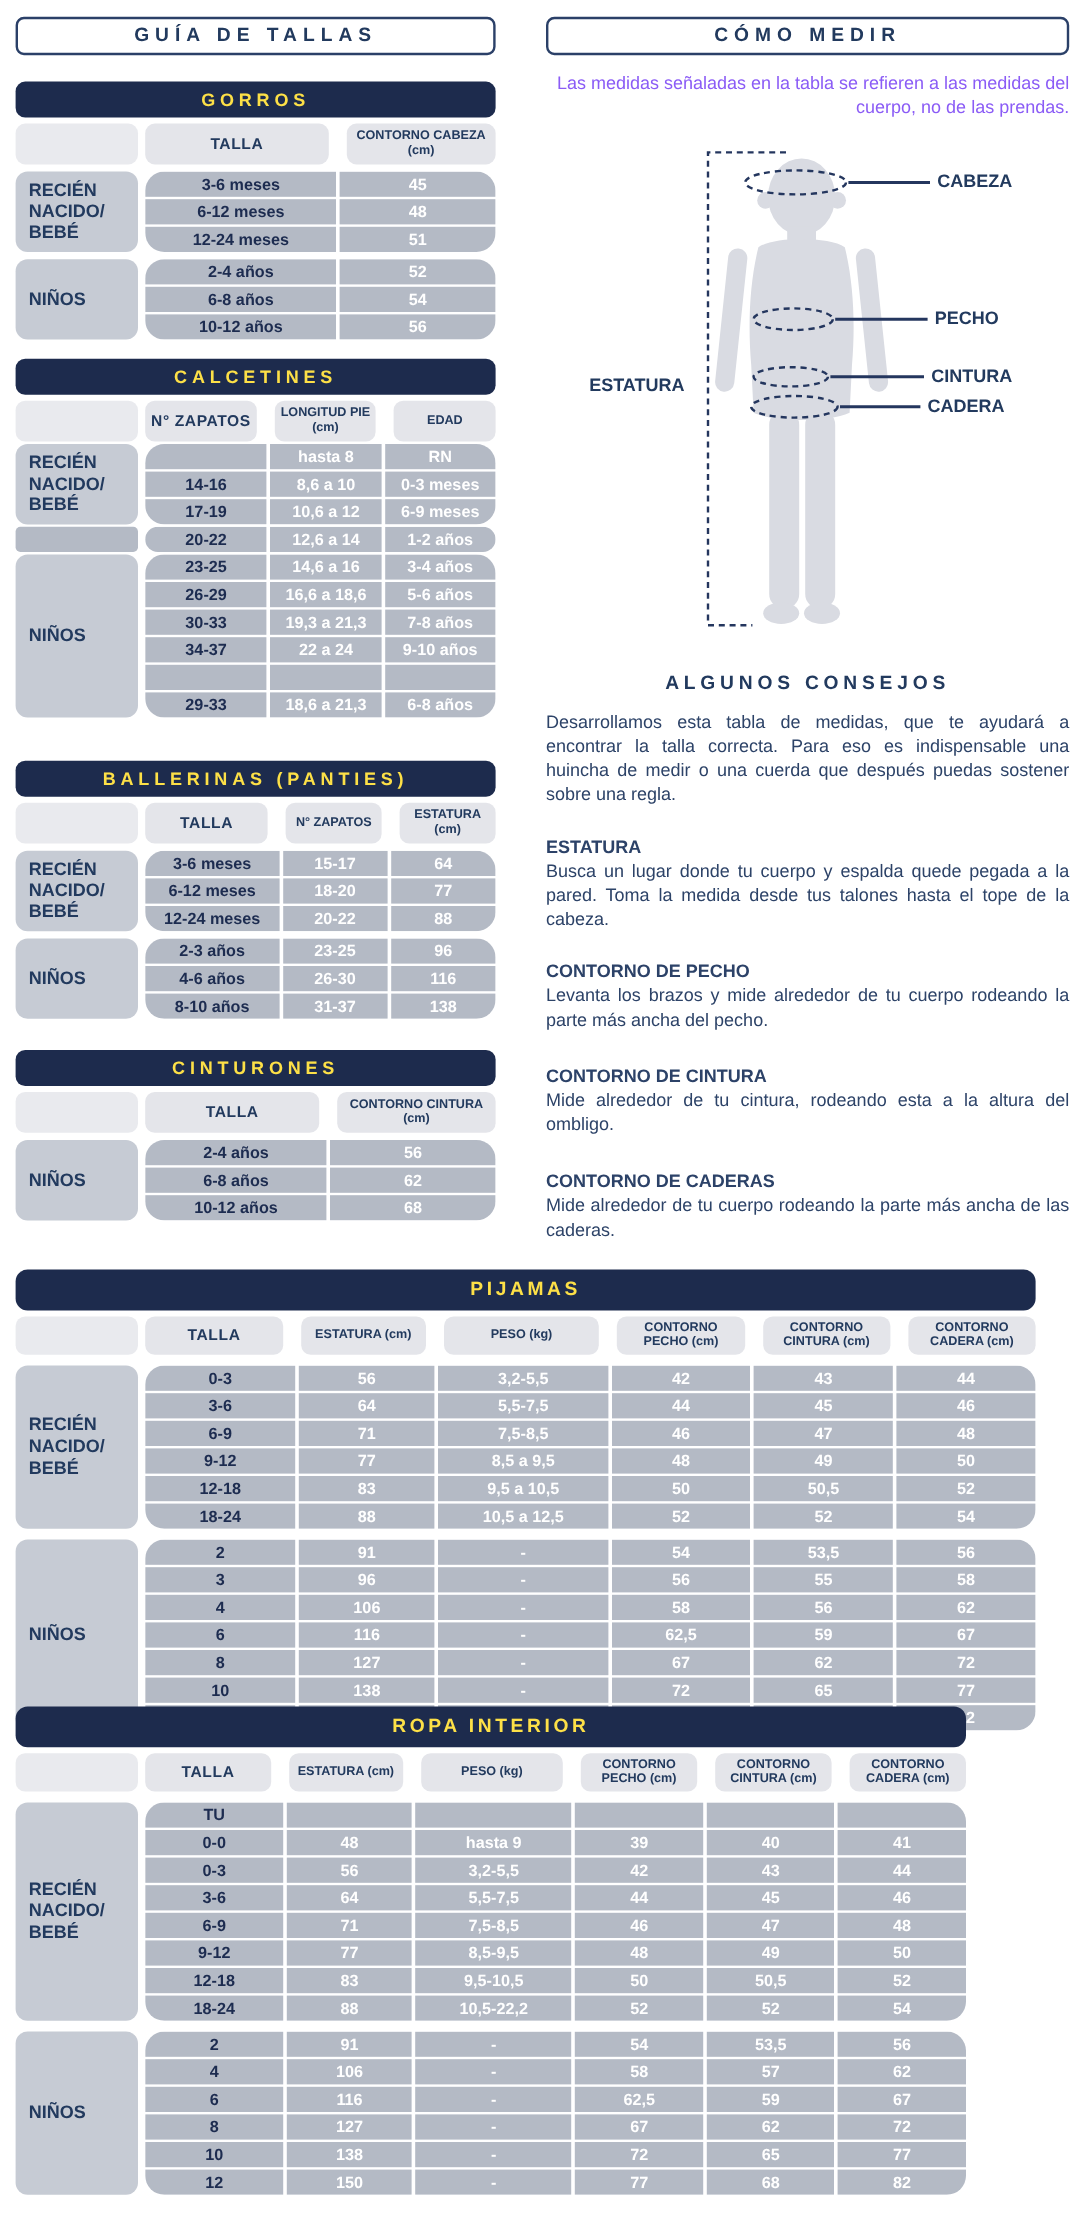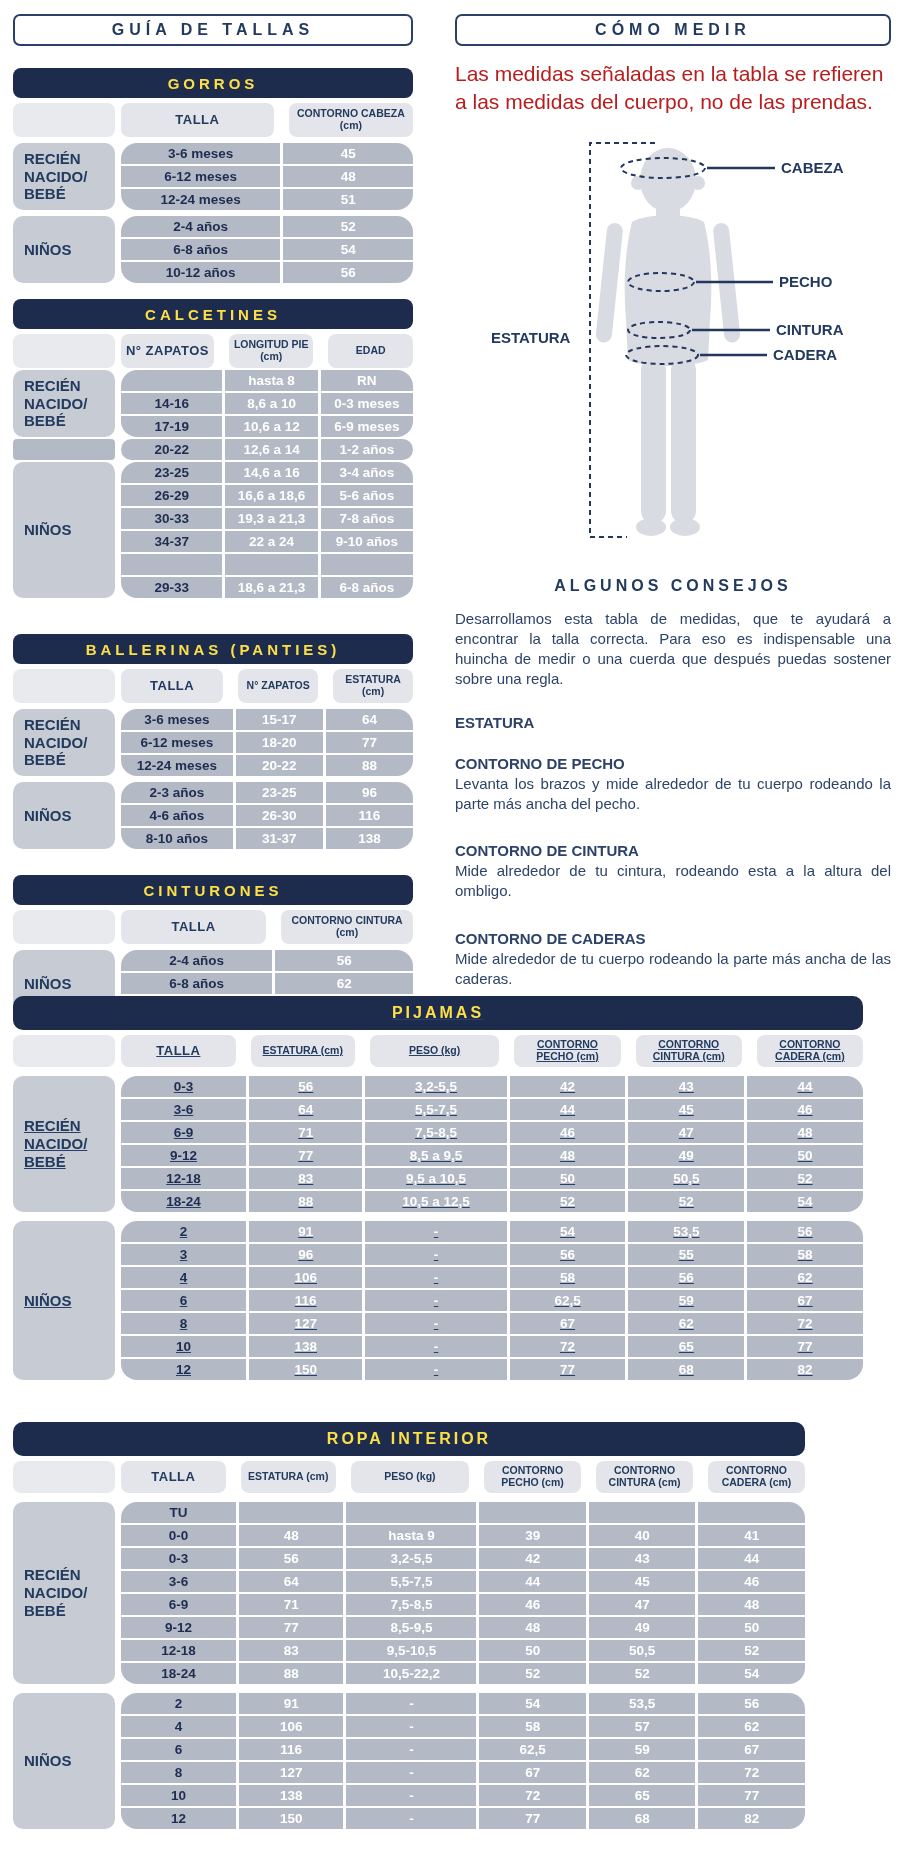--- a/index.html
+++ b/index.html
@@ -37,30 +37,30 @@
   [data-table="ballerinas"]{--cols:1.28fr 1fr 1fr;}
   [data-table="cinturones"]{--cols:1.1fr 1fr;}
   [data-table="pijamas"],[data-table="ropa_interior"]{--cols:1.08fr .98fr 1.22fr 1fr 1fr 1fr;}
   [data-table="pijamas"] .band,[data-table="ropa_interior"] .band{height:34px;border-radius:10px;font-size:16px;letter-spacing:3px;}
   [data-table="pijamas"] .tgroup,[data-table="ropa_interior"] .tgroup{margin-top:9px;}
   [data-table="pijamas"] .chip,[data-table="ropa_interior"] .chip{min-height:32px;}
 
   
   #left-col{position:absolute;left:13px;top:14px;width:400px;}
   #right-col{position:absolute;left:455px;top:14px;width:436px;}
-  #pijamas-sec{position:absolute;left:13px;top:996px;width:850px;text-decoration:underline;}
+  #pijamas-sec{position:absolute;left:13px;top:1058px;width:850px;}
   #ropa-sec{position:absolute;left:13px;top:1422px;width:792px;}
   .sg-table{margin-top:0;}
   #gorros-sec{margin-top:22px;}
   #calcetines-sec{margin-top:16px;}
   #ballerinas-sec{margin-top:36px;}
   #cinturones-sec{margin-top:26px;}
 
   
-  .intro{margin:14px 0 0;text-align:left;font-size:21px;line-height:1.35;color:#b91c1c;}
+  .intro{margin:14px 0 0;text-align:right;font-size:15px;line-height:1.35;color:#8b5cf6;}
   #diagram{position:relative;width:436px;height:440px;margin-top:8px;}
   #diagram svg{position:absolute;left:0;top:0;}
   .dlabel{position:absolute;font-weight:bold;font-size:15px;color:#223a5e;white-space:nowrap;}
   #lbl-cabeza{left:326px;top:34px;}
   #lbl-pecho{left:324px;top:148px;}
   #lbl-cintura{left:321px;top:196px;}
   #lbl-cadera{left:318px;top:221px;}
   #lbl-estatura{left:36px;top:204px;}
   .tips-title{margin:12px 0 0;text-align:center;font-weight:bold;font-size:16px;
               letter-spacing:4px;color:#223a5e;}
@@ -322,20 +322,21 @@
       <span class="dlabel" id="lbl-cintura">CINTURA</span>
       <span class="dlabel" id="lbl-cadera">CADERA</span>
       <span class="dlabel" id="lbl-estatura">ESTATURA</span>
     </div>
 
     <div class="tips-title">ALGUNOS CONSEJOS</div>
     <p class="tips-intro">Desarrollamos esta tabla de medidas, que te ayudará a encontrar la talla correcta. Para eso es indispensable una huincha de medir o una cuerda que después puedas sostener sobre una regla.</p>
 
     <div class="tip" id="tip-0">
       <h4>ESTATURA</h4>
+      <p>Busca un lugar donde tu cuerpo y espalda quede pegada a la pared. Toma la medida desde tus talones hasta el tope de la cabeza.</p>
     </div>
     <div class="tip" id="tip-1">
       <h4>CONTORNO DE PECHO</h4>
       <p>Levanta los brazos y mide alrededor de tu cuerpo rodeando la parte más ancha del pecho.</p>
     </div>
     <div class="tip" id="tip-2">
       <h4>CONTORNO DE CINTURA</h4>
       <p>Mide alrededor de tu cintura, rodeando esta a la altura del ombligo.</p>
     </div>
     <div class="tip" id="tip-3">

